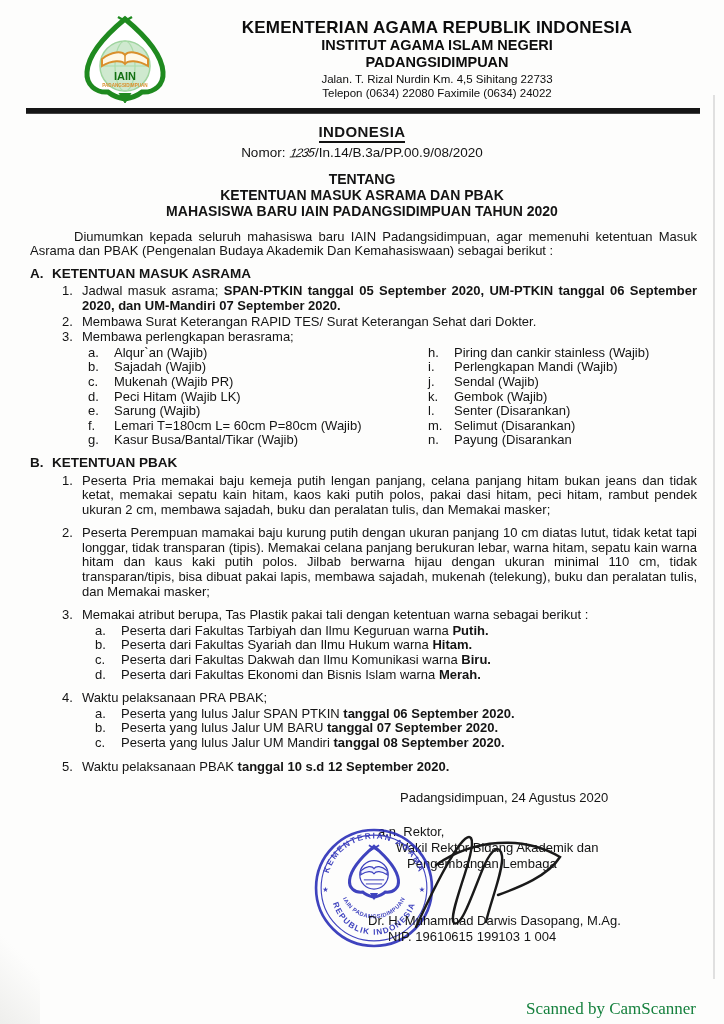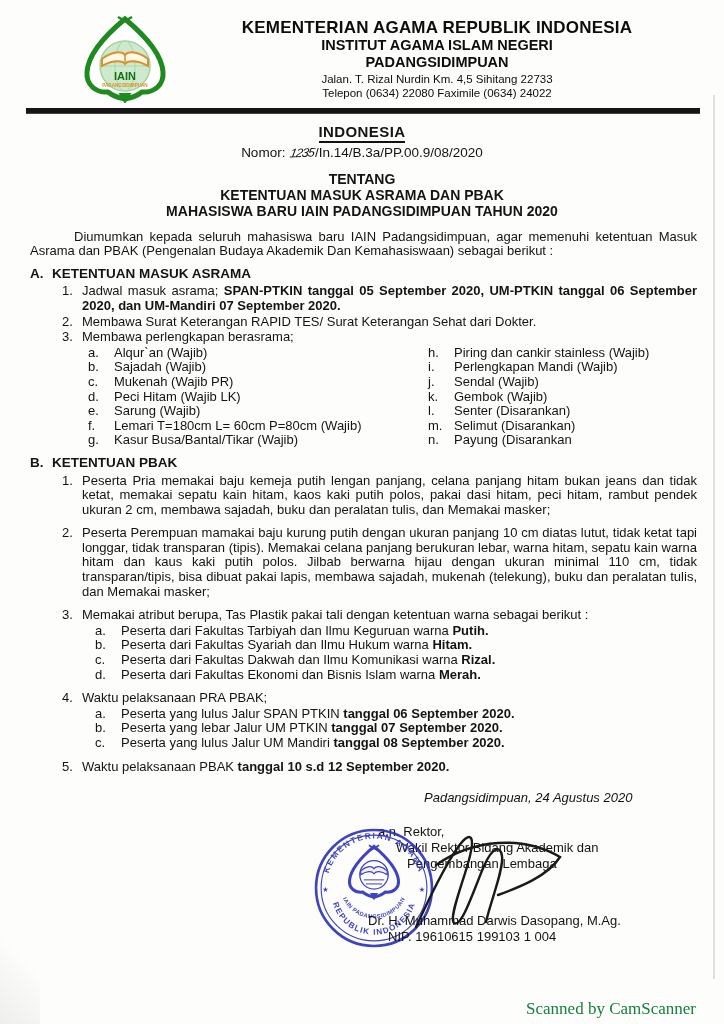--- a/index.html
+++ b/index.html
@@ -45,21 +45,21 @@
   .eq-col.right{flex:1;}
   .eq-row{display:flex;}
   .eq-n{width:26px;flex-shrink:0;}
   
   .subs{margin-left:13px;margin-top:1px;}
   .sub-row{display:flex;}
   .sub-n{width:26px;flex-shrink:0;}
   .closing{margin:13px 27px 0 88px;}
   
   .sig-area{position:relative;height:178px;margin-top:9px;}
-  .sig-place{position:absolute;left:424px;top:8px;font-style:italic;}
+  .sig-place{position:absolute;left:400px;top:8px;}
   .sig-an{position:absolute;left:378px;top:42px;}
   .sig-t1{position:absolute;left:396px;top:58px;}
   .sig-t2{position:absolute;left:407px;top:74px;}
   .sig-name{position:absolute;left:368px;top:131px;}
   .sig-nip{position:absolute;left:388px;top:147px;}
   .stamp{position:absolute;left:312px;top:44px;opacity:.9;}
   .ink{position:absolute;left:398px;top:36px;}
   
   .scanned{position:absolute;right:28px;bottom:7px;font-family:"Liberation Serif",serif;
            font-size:17px;color:#15803d;}
@@ -216,41 +216,41 @@
             <span class="sub-row">
                 <span class="sub-n">a.</span>
                 <span><span>Peserta dari Fakultas Tarbiyah dan Ilmu Keguruan warna </span><b>Putih.</b></span>
               </span>
             <span class="sub-row">
                 <span class="sub-n">b.</span>
                 <span><span>Peserta dari Fakultas Syariah dan Ilmu Hukum warna </span><b>Hitam.</b></span>
               </span>
             <span class="sub-row">
                 <span class="sub-n">c.</span>
-                <span><span>Peserta dari Fakultas Dakwah dan Ilmu Komunikasi warna </span><b>Rizal.</b></span>
+                <span><span>Peserta dari Fakultas Dakwah dan Ilmu Komunikasi warna </span><b>Biru.</b></span>
               </span>
             <span class="sub-row">
                 <span class="sub-n">d.</span>
                 <span><span>Peserta dari Fakultas Ekonomi dan Bisnis Islam warna </span><b>Merah.</b></span>
               </span>
           </span>
         </span>
       </div>
       <div class="num-item sp">
         <span class="num">4.</span>
         <span class="itext">
           <span>Waktu pelaksanaan PRA PBAK;</span>
           <span class="subs" style="display:block">
             <span class="sub-row">
                 <span class="sub-n">a.</span>
                 <span><span>Peserta yang lulus Jalur SPAN PTKIN </span><b>tanggal 06 September 2020.</b></span>
               </span>
             <span class="sub-row">
                 <span class="sub-n">b.</span>
-                <span><span>Peserta yang lebar Jalur UM PTKIN </span><b>tanggal 07 September 2020.</b></span>
+                <span><span>Peserta yang lulus Jalur UM BARU </span><b>tanggal 07 September 2020.</b></span>
               </span>
             <span class="sub-row">
                 <span class="sub-n">c.</span>
                 <span><span>Peserta yang lulus Jalur UM Mandiri </span><b>tanggal 08 September 2020.</b></span>
               </span>
           </span>
         </span>
       </div>
       <div class="num-item">
         <span class="num">5.</span>

